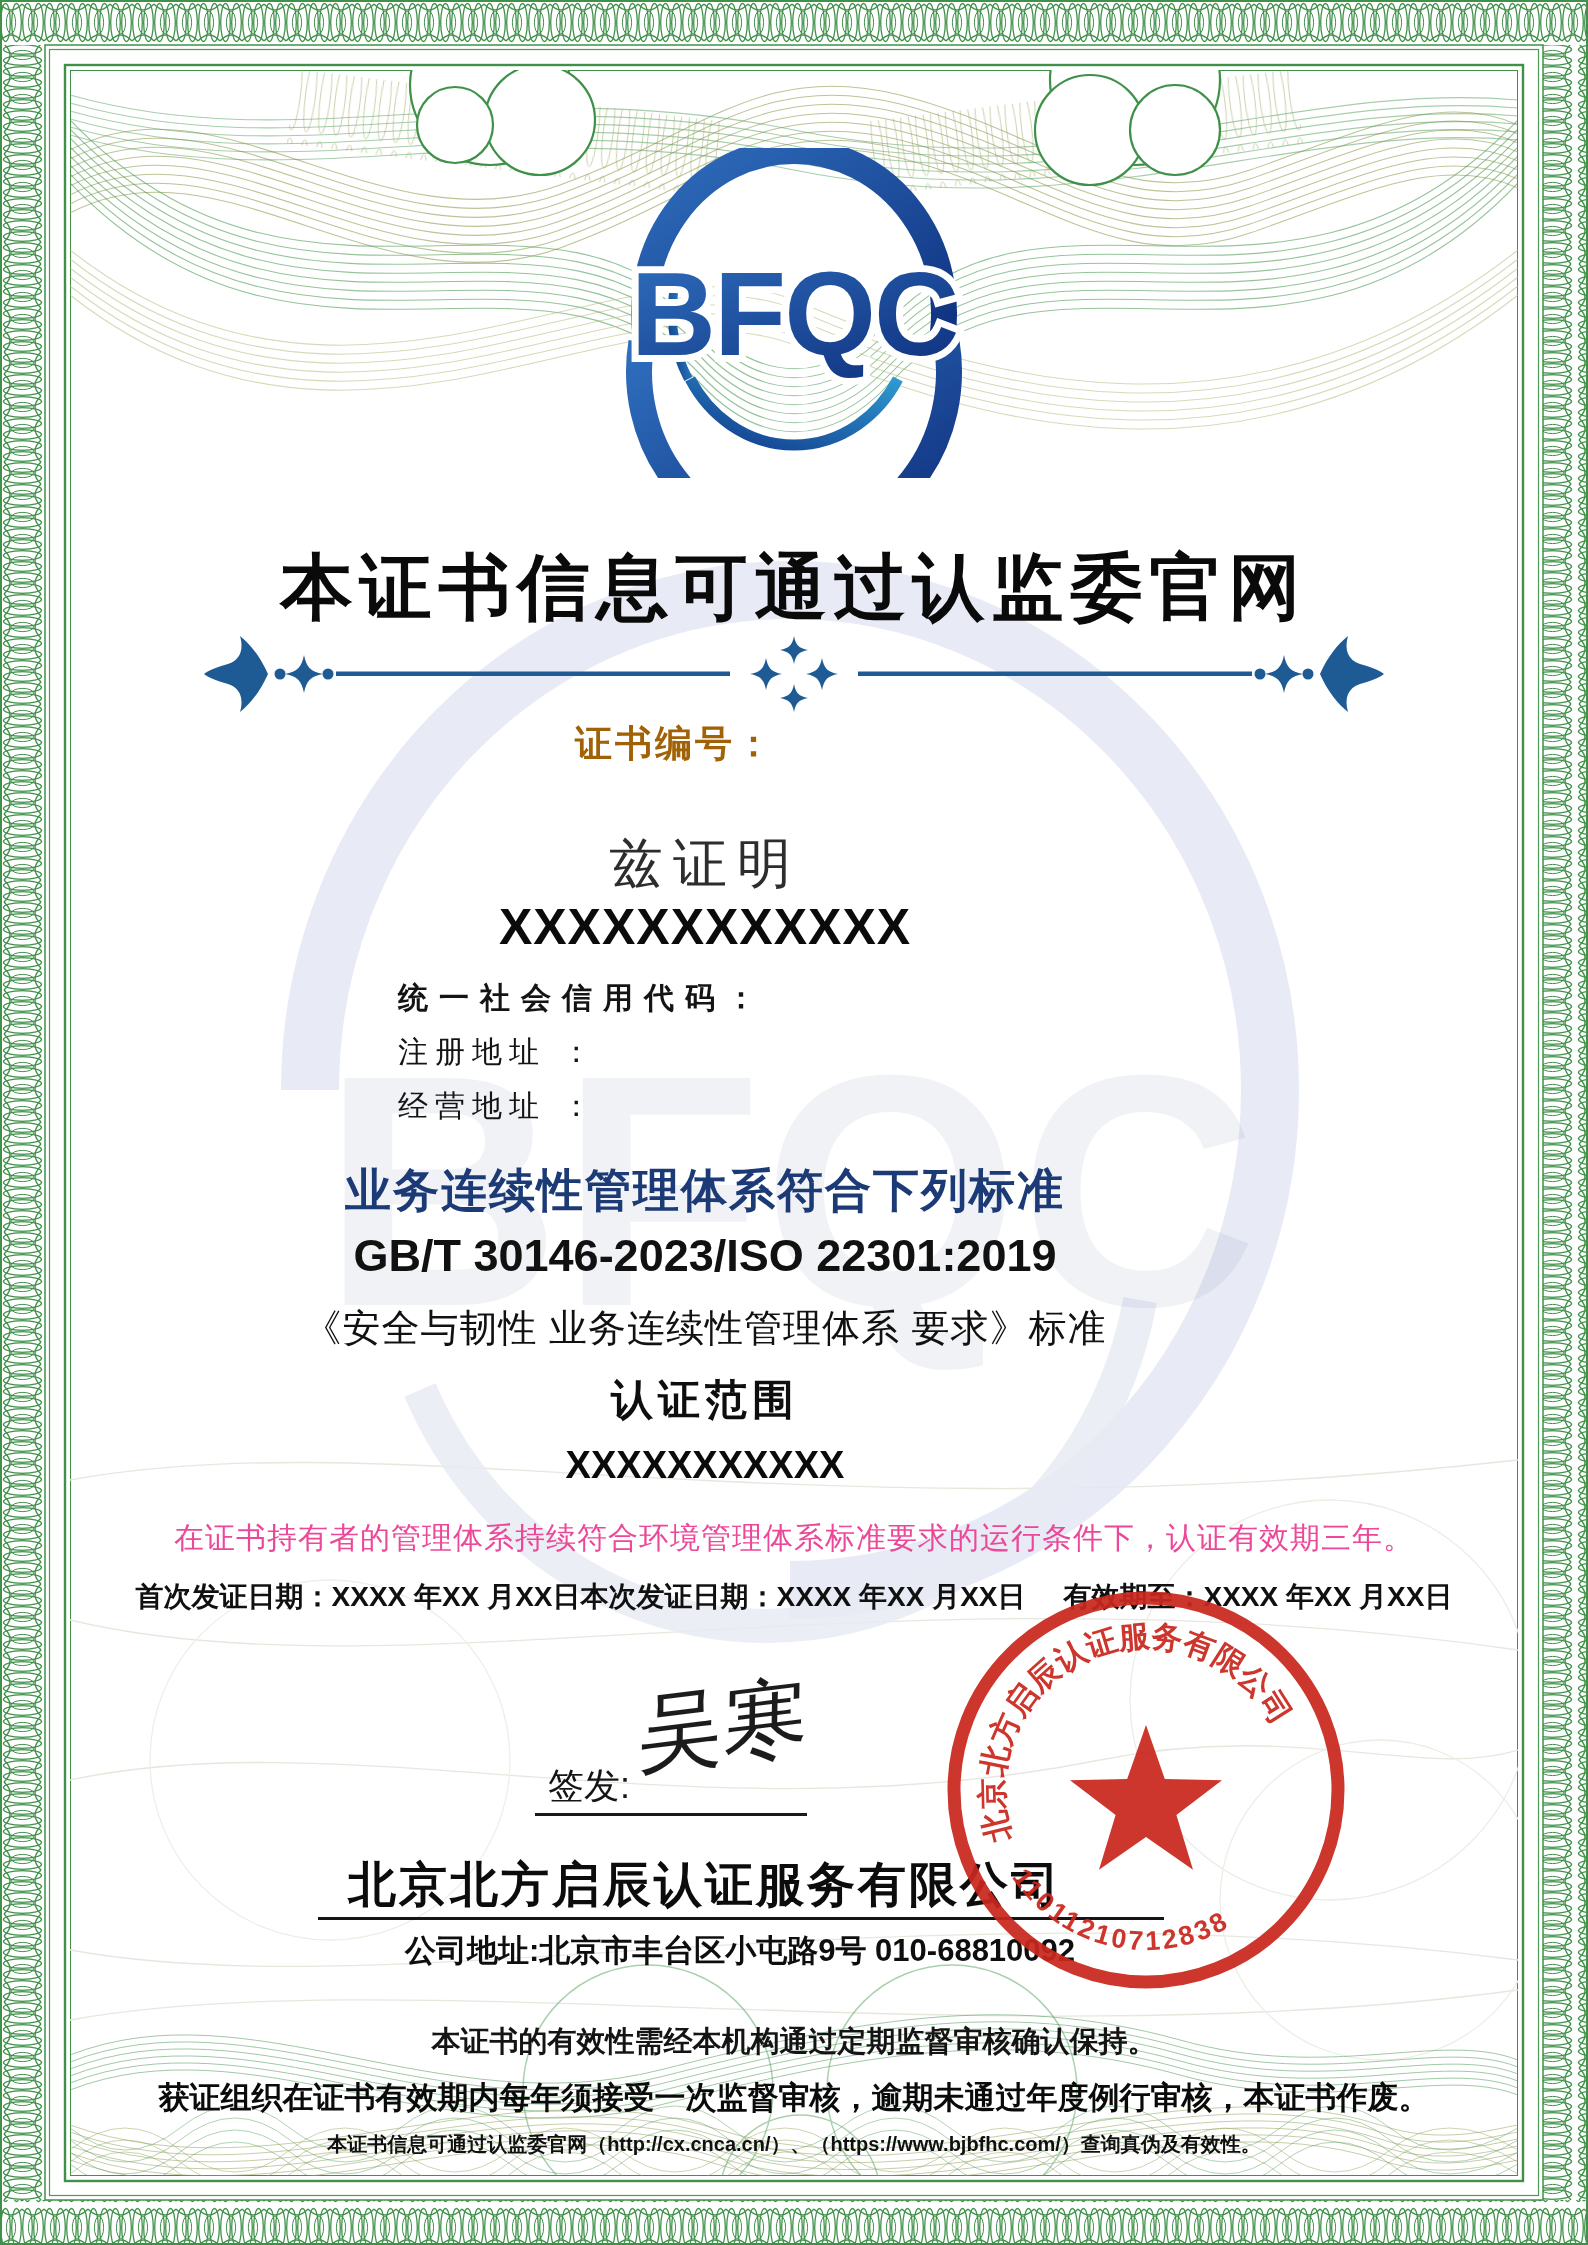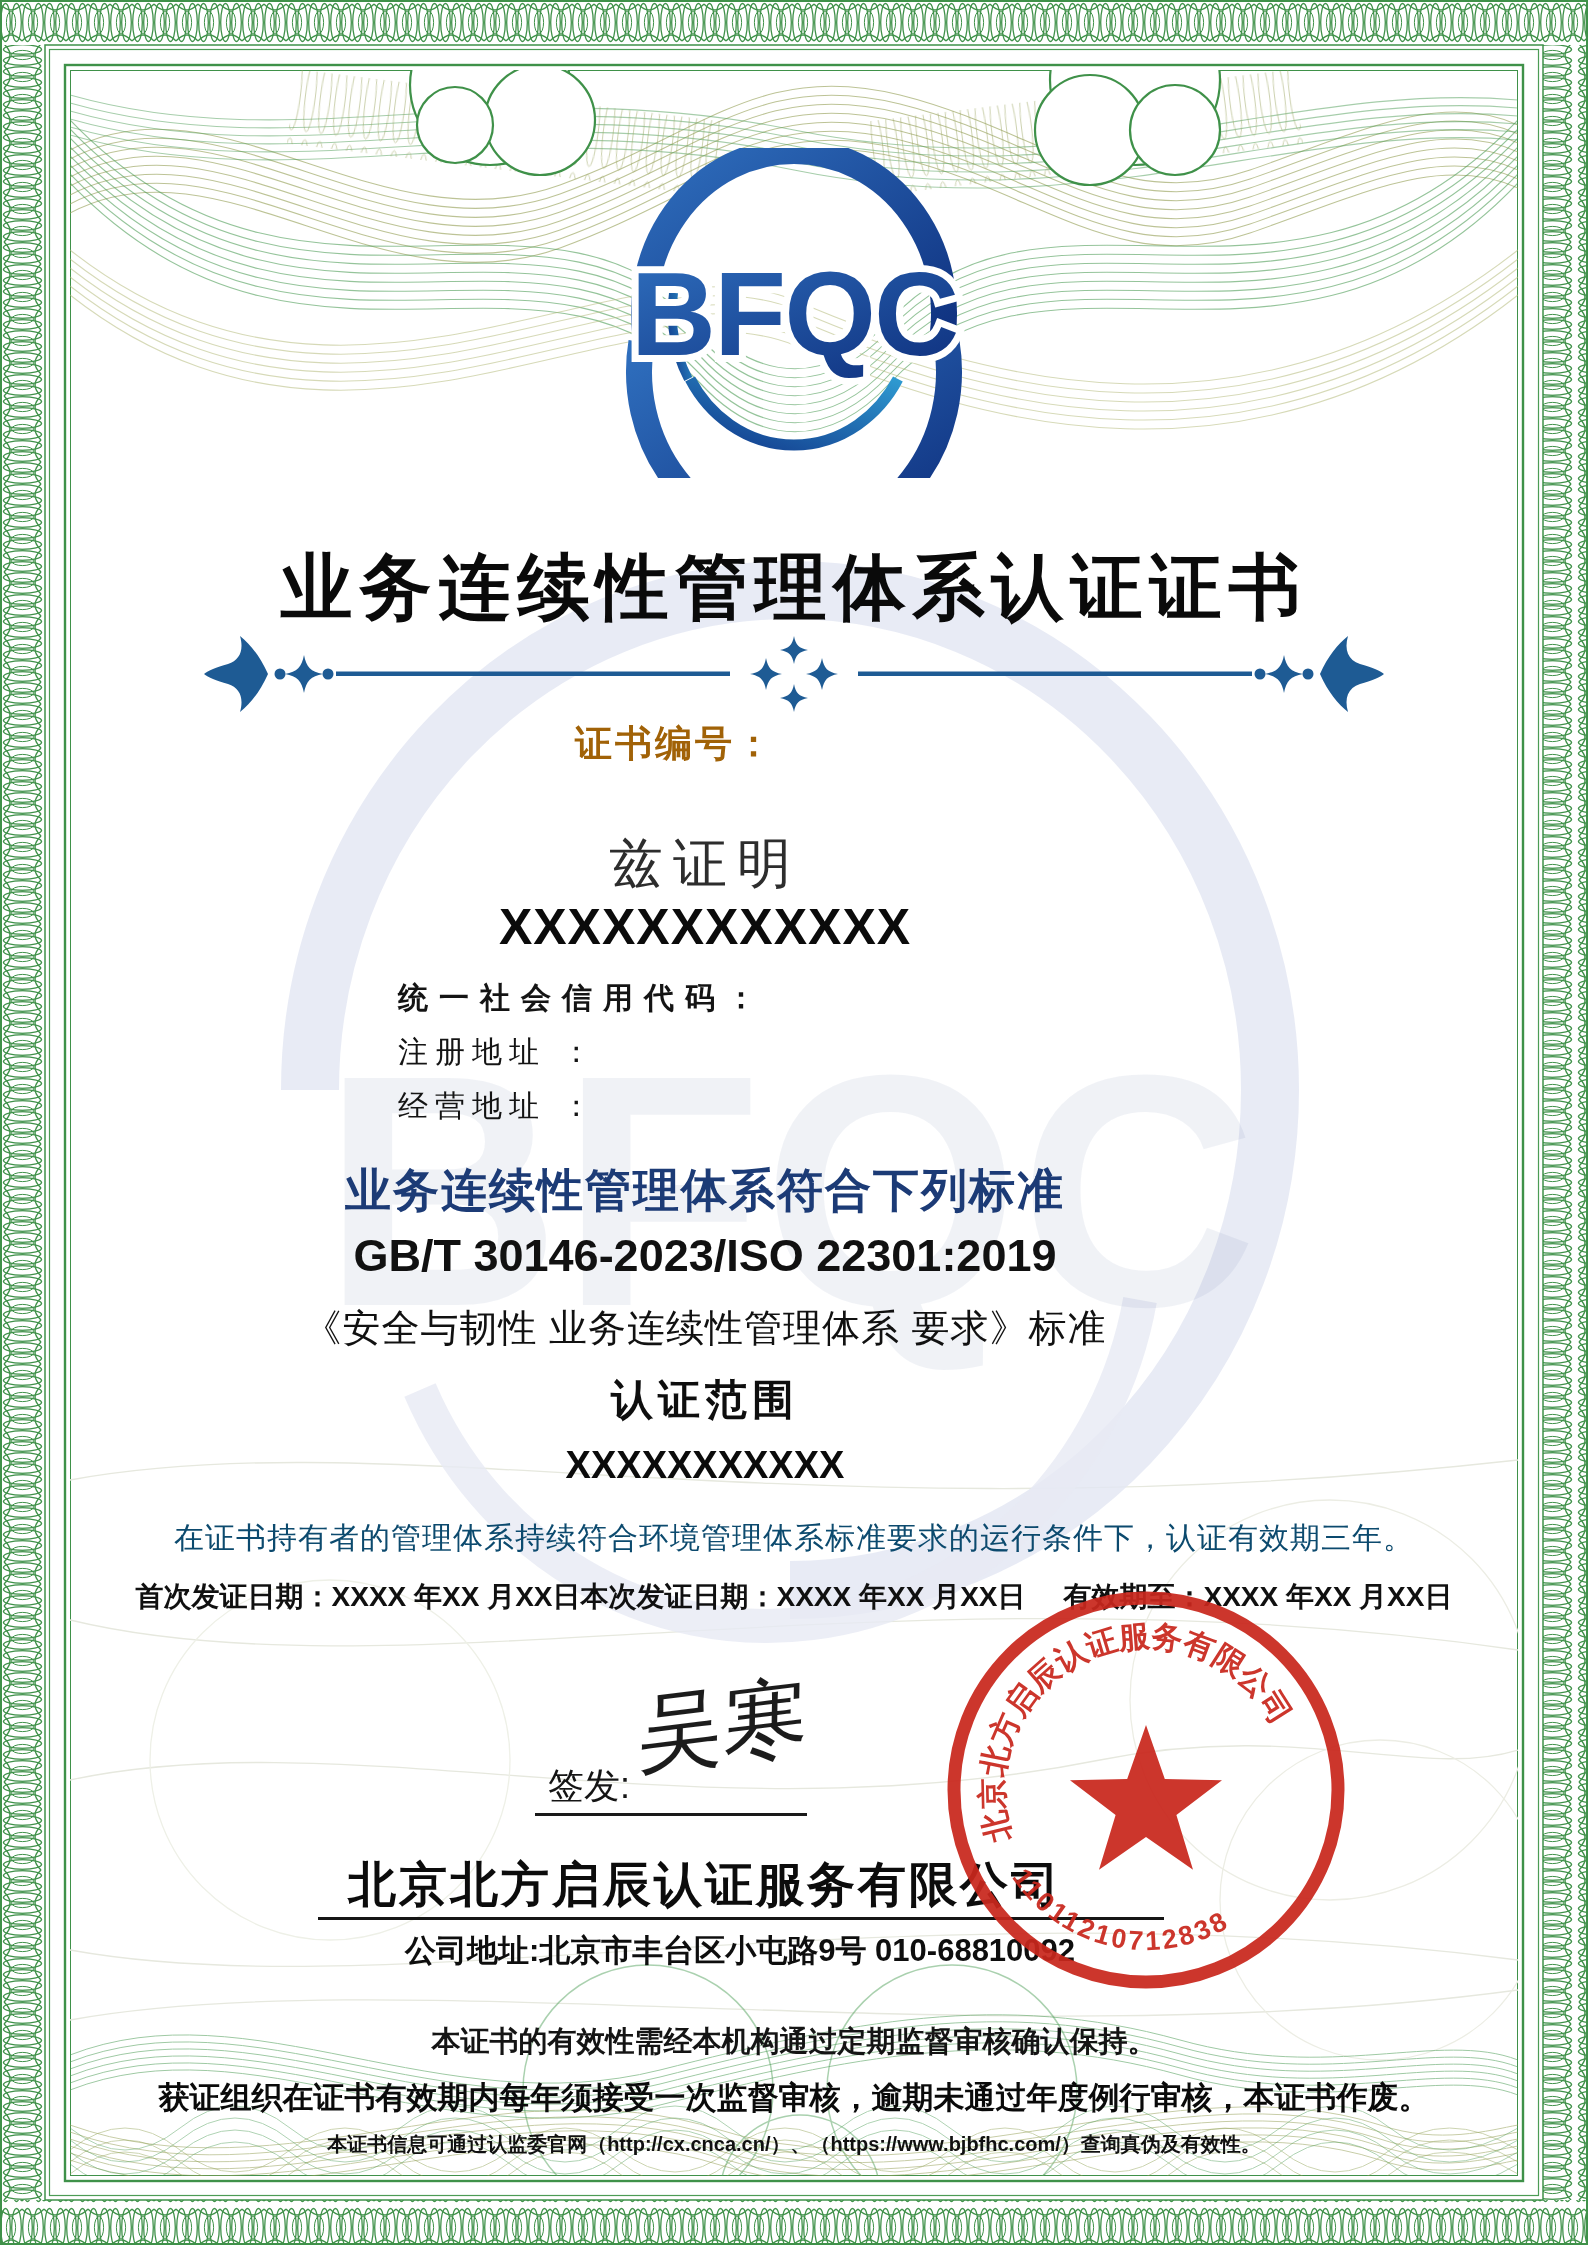--- a/index.html
+++ b/index.html
@@ -24,21 +24,21 @@
   .fields{left:398px;top:978px;z-index:10;position:absolute;}
   .field-row{font-size:30px;color:#141414;letter-spacing:7px;height:54px;font-weight:500;}
   .field-row.wide{letter-spacing:11px;font-weight:bold;}
 
   .std-head{top:1160px;font-size:46px;font-weight:800;color:#1c3b76;letter-spacing:2px;}
   .std-code{top:1230px;font-size:45px;font-weight:600;color:#111;letter-spacing:0px;}
   .std-name{top:1303px;font-size:38px;font-weight:500;color:#111;letter-spacing:1px;}
   .scope-head{top:1372px;font-size:42px;font-weight:600;letter-spacing:5px;color:#0e0e0e;}
   .scope-val{top:1444px;font-size:38px;font-weight:800;color:#0b0b0b;}
 
-  .validity{top:1518px;font-size:30px;font-weight:500;color:#0c4a6e;letter-spacing:1px;}
+  .validity{top:1518px;font-size:30px;font-weight:500;color:#ec4899;letter-spacing:1px;}
   .dates{top:1578px;font-size:28px;font-weight:700;color:#101010;}
   .dates .gap{display:inline-block;width:38px;}
 
   .sign-label{left:548px;top:1762px;font-size:36px;font-weight:500;color:#151515;z-index:10;}
   .signature{left:608px;top:1668px;width:230px;text-align:center;font-size:86px;color:#1c1c1c;
     transform:rotate(-7deg) skewX(-8deg);z-index:10;font-weight:500;}
   .sign-line{left:535px;top:1813px;width:272px;height:3px;background:#1a1a1a;z-index:10;}
 
   .company{top:1853px;font-size:48px;font-weight:600;letter-spacing:3px;color:#0c0c0c;}
   .company-rule{left:318px;top:1917px;width:846px;height:3px;background:#151515;z-index:10;}
@@ -228,21 +228,21 @@
     </defs>
     <g fill="none">
       <path d="M-144.9,41.9 A150,162 0 1 1 144.9,41.9" stroke="url(#blueGrad)" stroke-width="26"></path>
       <path d="M-152.6,29.2 A155,168 0 1 0 152.6,29.2" stroke="url(#blueGrad)" stroke-width="26"></path>
       <path d="M-103.9,66 A120,132 0 0 0 103.9,66" stroke="url(#blueGrad2)" stroke-width="11"></path>
       <path d="M-117.8,-34.7 A122,134 0 0 0 -105.7,66" stroke="url(#blueGrad2)" stroke-width="9"></path>
     </g>
     <text x="0" y="42" text-anchor="middle" font-size="118" font-weight="900" font-family="Liberation Sans, sans-serif" letter-spacing="-2" fill="url(#blueGrad)" stroke="#ffffff" stroke-width="14" paint-order="stroke">BFQC</text>
   </svg>
 
-  <div class="txt full-center title">业务连续性管理体系认证证书</div>
+  <div class="txt full-center title">本证书信息可通过认监委官网</div>
 
   <svg id="divider" width="1180" height="80" viewBox="0 0 1180 80">
     <defs>
       <path id="star4" d="M0,-20 C2.5,-7 7,-2.5 20,0 C7,2.5 2.5,7 0,20 C-2.5,7 -7,2.5 -20,0 C-7,-2.5 -2.5,-7 0,-20 Z"></path>
       <g id="endOrn">
         <path d="M64,40 C56,22 46,10 36,2 C40,16 36,26 24,30 C12,33 4,37 0,40 C4,43 12,47 24,50 C36,54 40,64 36,78 C46,70 56,58 64,40 Z"></path>
         <circle cx="76" cy="40" r="5.5"></circle>
         <use href="#star4" transform="translate(100,40) scale(0.95)"></use>
         <circle cx="124" cy="40" r="5.5"></circle>
       </g>

